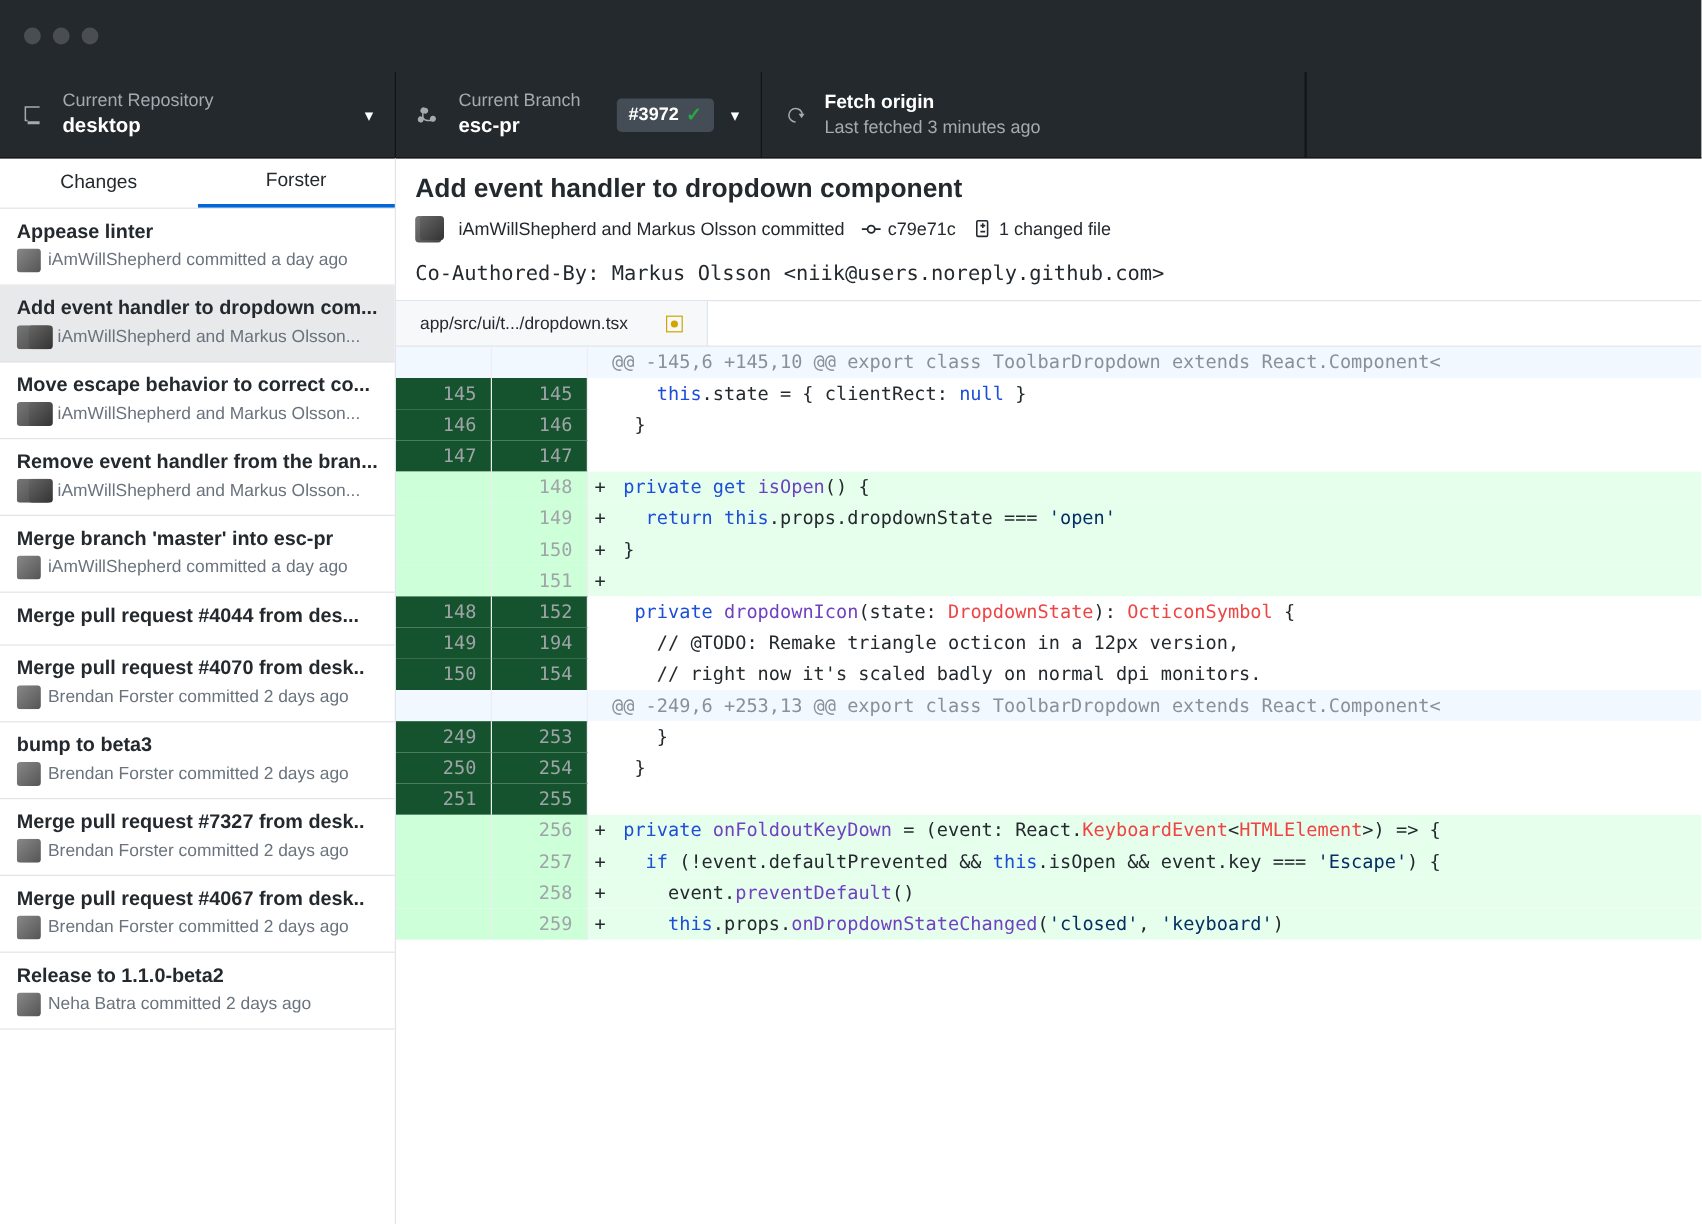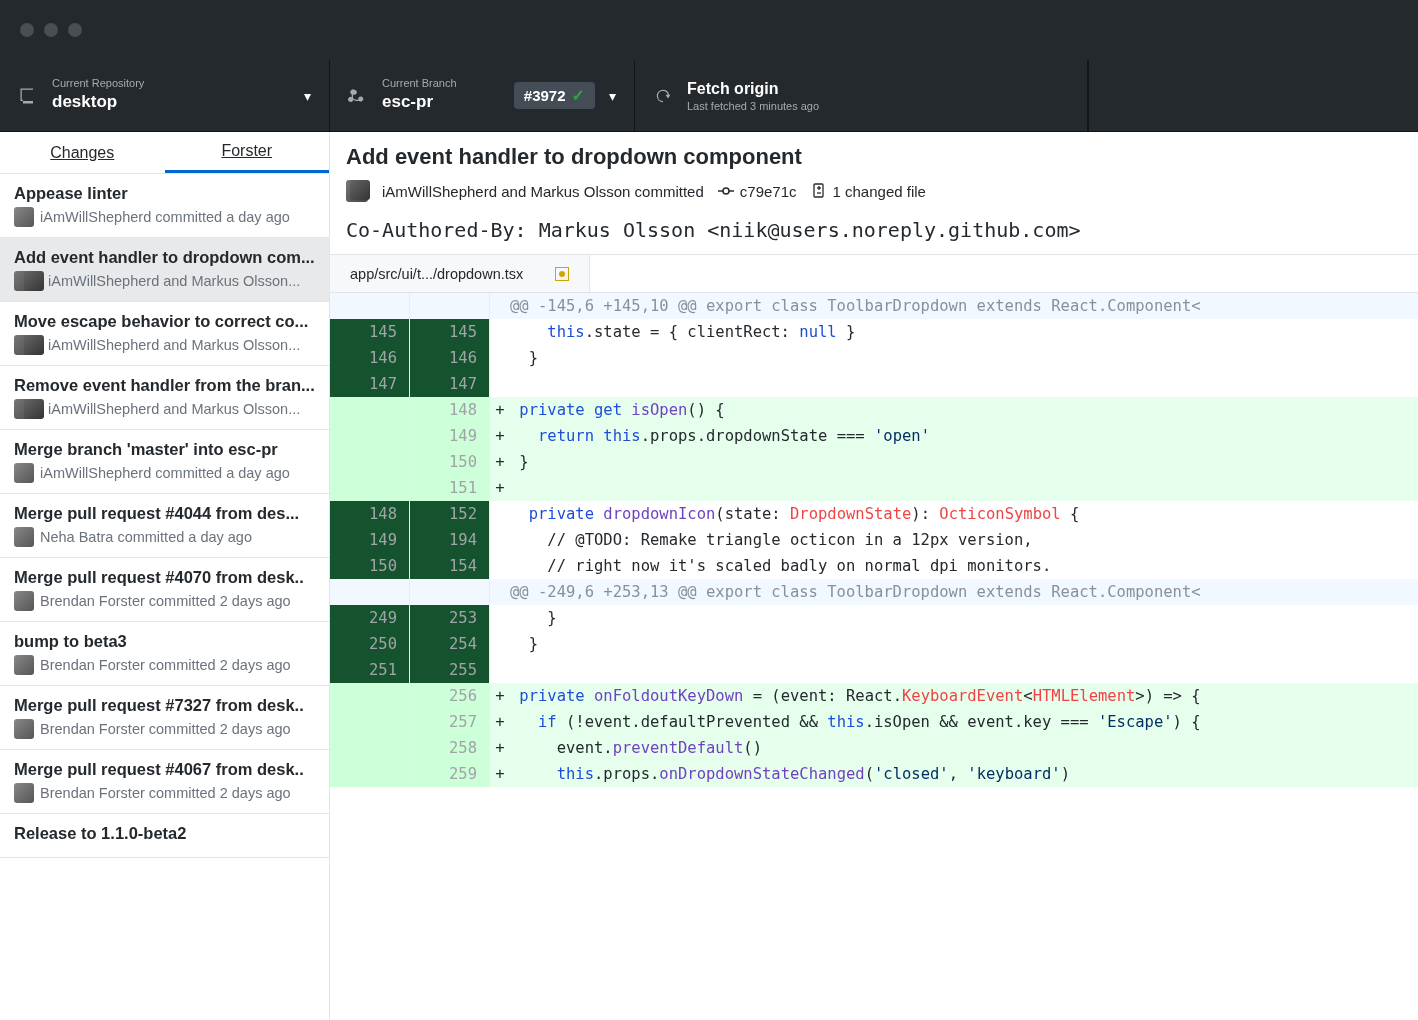--- a/index.html
+++ b/index.html
@@ -33,21 +33,21 @@
   display: flex;
   align-items: center;
   padding: 0 18px;
   border-right: 1px solid #141414;
   color: #fff;
   gap: 14px;
 }
 .header-seg.repo { width: 330px; }
 .header-seg.branch { width: 305px; }
 .header-seg.fetch { flex: 1; border-right: 1px solid #141414; }
-.header-seg .small { color: #a6aab0; font-size: 11px; line-height: 1.2; }
+.header-seg .small { color: #a6aab0; font-size: 15px; line-height: 1.2; }
 .header-seg .big { color: #fff; font-weight: 600; font-size: 17px; line-height: 1.4; }
 .header-icon { color: #a6aab0; display:flex; }
 .caret { color:#fff; font-size:14px; }
 .pr-badge {
   background: #444d56; border-radius: 4px; padding: 4px 10px; display:flex; align-items:center; gap:6px; font-size:15px; font-weight:600;
 }
 .pr-badge .check { color:#28a745; font-size:16px; }
 .main {
   display: flex;
   height: calc(1020px - 60px - 72px);
@@ -55,21 +55,20 @@
 .sidebar {
   width: 330px;
   border-right: 1px solid #e1e4e8;
   display: flex;
   flex-direction: column;
 }
 .tabs {
   display: flex;
   height: 42px;
   border-bottom: 1px solid #e1e4e8;
-  text-decoration: underline;
 }
 .tab {
   flex: 1;
   display: flex;
   align-items: center;
   justify-content: center;
   font-size: 16px;
   color: #24292e;
   cursor: pointer;
 }
@@ -118,21 +117,21 @@
   font-weight: 600;
   margin-bottom: 10px;
 }
 .ch-meta {
   display: flex; align-items: center; gap: 14px; font-size: 15px; color: #24292e;
 }
 .ch-meta .avatar { width:22px; height:22px; }
 .commit-body {
   padding: 6px 16px 12px 16px;
   font-family: "SFMono-Regular", Consolas, monospace;
-  font-size: 20px;
+  font-size: 17px;
   color: #24292e;
 }
 .sha-pill { display:flex; align-items:center; gap:6px; color:#24292e; }
 .filetabs {
   display: flex;
   border-top: 1px solid #e1e4e8;
 }
 .filetab {
   width: 260px; height: 38px; background:#f6f8fa; border-right:1px solid #e1e4e8; border-bottom:1px solid #e1e4e8;
   display:flex; align-items:center; justify-content:space-between; padding:0 20px; font-size:14.5px; color:#24292e;
@@ -253,24 +252,20 @@
         </div>
         <div class="commit-item">
           <div class="commit-title">Merge branch 'master' into esc-pr</div>
           <div class="commit-meta">
             <span class="avatar"></span>
             <span>iAmWillShepherd committed a day ago</span>
           </div>
         </div>
         <div class="commit-item">
           <div class="commit-title">Merge pull request #4044 from des...</div>
-          <div class="commit-meta">
-            <span class="avatar"></span>
-            <span>Neha Batra committed a day ago</span>
-          </div>
         </div>
         <div class="commit-item">
           <div class="commit-title">Merge pull request #4070 from desk..</div>
           <div class="commit-meta">
             <span class="avatar"></span>
             <span>Brendan Forster committed 2 days ago</span>
           </div>
         </div>
         <div class="commit-item">
           <div class="commit-title">bump to beta3</div>
@@ -288,20 +283,24 @@
         </div>
         <div class="commit-item">
           <div class="commit-title">Merge pull request #4067 from desk..</div>
           <div class="commit-meta">
             <span class="avatar"></span>
             <span>Brendan Forster committed 2 days ago</span>
           </div>
         </div>
         <div class="commit-item">
           <div class="commit-title">Release to 1.1.0-beta2</div>
+          <div class="commit-meta">
+            <span class="avatar"></span>
+            <span>Neha Batra committed 2 days ago</span>
+          </div>
         </div>
       </div>
   </div>
 
   <div class="content">
     <div class="commit-header">
       <h1>Add event handler to dropdown component</h1>
       <div class="ch-meta">
         <span class="avatar double"></span>
         <span>iAmWillShepherd and Markus Olsson committed</span>

